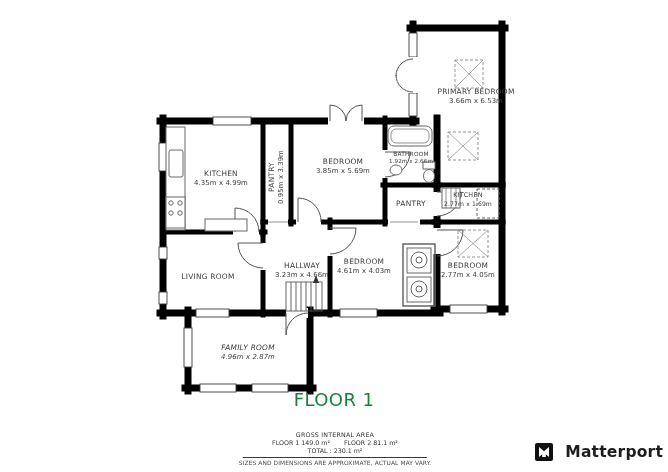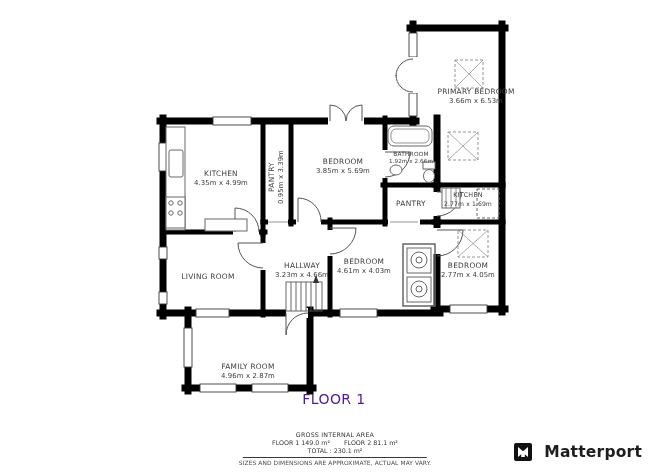--- a/index.html
+++ b/index.html
@@ -5,29 +5,29 @@
   html,body{margin:0;padding:0;background:#fff;}
   #canvas{position:relative;width:668px;height:472px;background:#ffffff;overflow:hidden;
           font-family:"DejaVu Sans",sans-serif;}
   #plan-svg{position:absolute;left:0;top:0;}
   .room-label{position:absolute;transform:translate(-50%,-50%);text-align:center;
               color:#3c3c3c;white-space:nowrap;line-height:1.4;pointer-events:none;}
   .room-label .rname{font-size:7.4px;letter-spacing:.25px;}
   .room-label .rdims{font-size:6.9px;letter-spacing:.1px;}
   .room-label.rot{transform:translate(-50%,-50%) rotate(-90deg);}
   #floor-label{position:absolute;left:334px;top:399px;transform:translate(-50%,-50%);
-               font-size:14px;color:#4c1d95;letter-spacing:.4px;}
+               font-size:18px;color:#15803d;letter-spacing:.4px;}
   #footer-block{position:absolute;left:335px;top:431px;transform:translateX(-50%);
                 text-align:center;color:#333;}
   #footer-block .ft-title{font-size:6.3px;letter-spacing:.2px;}
   #footer-block .ft-line{font-size:6.3px;margin-top:1px;}
   #footer-block .ft-line .gap{display:inline-block;width:14px;}
   #footer-divider{width:184px;border-top:1px solid #3a3a3a;margin:3px auto 2px auto;}
   #footer-block .ft-disclaimer{font-size:5.9px;color:#4a4a4a;letter-spacing:.1px;}
-  #brand{position:absolute;right:26px;top:443px;display:flex;align-items:center;gap:12px;}
+  #brand{position:absolute;right:5px;top:443px;display:flex;align-items:center;gap:12px;}
   #brand .brand-text{font-size:15.5px;font-weight:bold;color:#1d1d1f;letter-spacing:.2px;}
 </style>
 </head>
 <body>
 
 <div id="canvas">
 
   <svg id="plan-svg" width="668" height="472" viewBox="0 0 668 472">
 
     <g stroke="#000" stroke-width="7" stroke-linecap="square">
@@ -203,21 +203,21 @@
     <div class="rname">LIVING ROOM</div>
   </div>
   <div class="room-label" style="left:364px;top:267px;">
     <div class="rname">BEDROOM</div>
     <div class="rdims">4.61m x 4.03m</div>
   </div>
   <div class="room-label" style="left:468px;top:271px;">
     <div class="rname">BEDROOM</div>
     <div class="rdims">2.77m x 4.05m</div>
   </div>
-  <div class="room-label" style="left:248px;top:372px;">
+  <div class="room-label" style="left:248px;top:353px;font-style:italic;">
     <div class="rname">FAMILY ROOM</div>
     <div class="rdims">4.96m x 2.87m</div>
   </div>
 
   <div id="floor-label">FLOOR 1</div>
 
   <div id="footer-block">
     <div class="ft-title">GROSS INTERNAL AREA</div>
     <div class="ft-line"><span>FLOOR 1 149.0 m²</span><span class="gap"></span><span>FLOOR 2 81.1 m²</span></div>
     <div class="ft-line">TOTAL :  230.1 m²</div>

